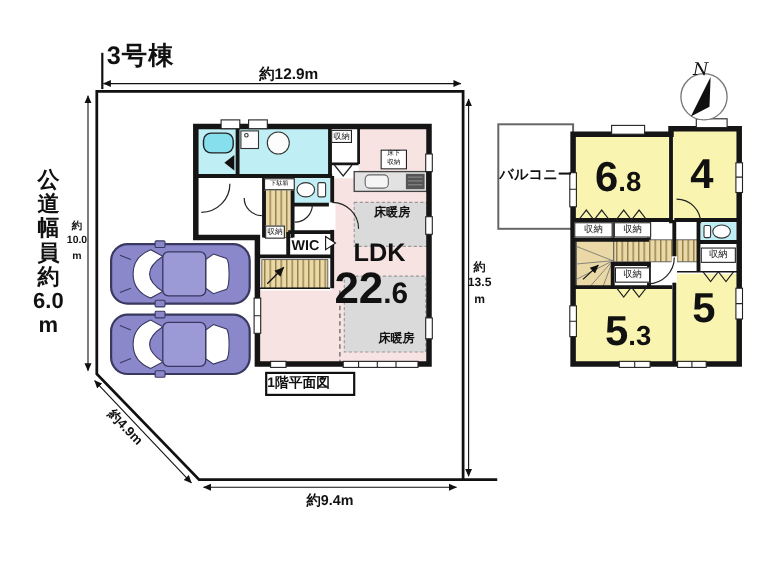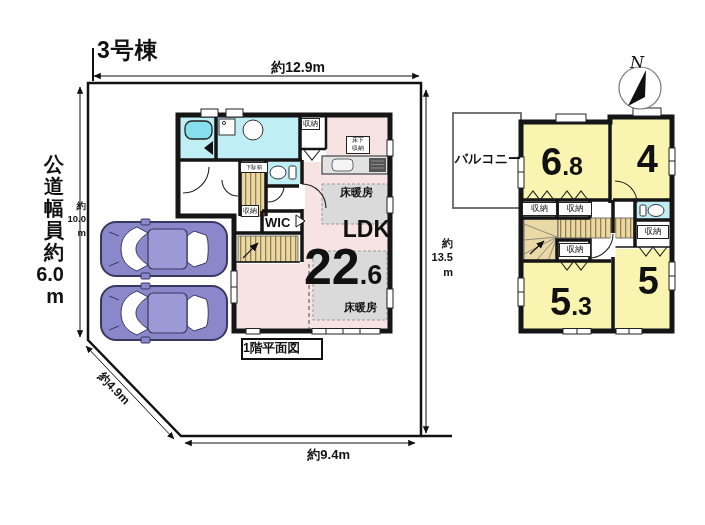--- a/index.html
+++ b/index.html
@@ -1,21 +1,21 @@
 <!DOCTYPE html>
 <html><head>
 <meta charset="utf-8">
 <style>
   body{margin:0}
   #app{position:relative;width:705px;height:525px;background:#fff;overflow:hidden;
        font-family:"Liberation Sans","DejaVu Sans",sans-serif;color:#111}
   #draw{position:absolute;left:0;top:0}
   .lbl{position:absolute;white-space:nowrap;color:#111}
   .pre{white-space:pre-line}
-  .ctr{text-align:right}
+  .ctr{text-align:center}
   .b{font-weight:700}
   .tag{background:#fff;border:1px solid #222;font-weight:400;text-align:center}
   .cap{position:absolute;background:#fff;border:2px solid #111;font-weight:700;
        font-size:12.5px;line-height:15px;text-align:left;padding-top:1px}
   .size{position:absolute;display:flex;align-items:baseline;font-weight:700;line-height:1}
 </style>
 </head>
 <body>
 
 <div id="app">
@@ -178,21 +178,21 @@
 <div class="cap" style="left:241px;top:338px;width:78px;height:17px">1階平面図</div>
 <div class="lbl tag" style="left:301px;top:118px;font-size:7.5px;padding:0 1px">収納</div>
 <div class="lbl tag" style="left:240px;top:162px;width:26px;font-size:5.5px;line-height:9px">下駄箱</div>
 <div class="lbl tag" style="left:241px;top:205px;font-size:7px;padding:0 1px">収納</div>
 <div class="lbl tag pre ctr" style="left:346px;top:136px;width:22px;font-size:6px;line-height:1.3;font-weight:400">床下
 収納</div>
 <div class="lbl b" style="left:340px;top:185px;font-size:11px">床暖房</div>
 <div class="lbl b" style="left:344px;top:300px;font-size:11px">床暖房</div>
 <div class="lbl b ctr" style="left:300px;top:218px;width:90px;font-size:23px;line-height:1">LDK</div>
 <div class="size" style="left:304px;top:242px">
-  <span style="font-size:50px">22</span>
+  <span style="font-size:40px">22</span>
   <span style="font-size:27px">.6</span>
 </div>
 <div class="lbl b" style="left:265px;top:215px;font-size:13px">WIC</div>
 
 <div class="lbl b ctr" style="left:453px;top:150px;width:68px;font-size:13px">バルコニー</div>
 <div class="size" style="left:541px;top:143px">
   <span style="font-size:38px">6</span>
   <span style="font-size:25px">.8</span>
 </div>
 <div class="lbl b ctr" style="left:618px;top:140px;width:40px;font-size:38px;line-height:1">4</div>

